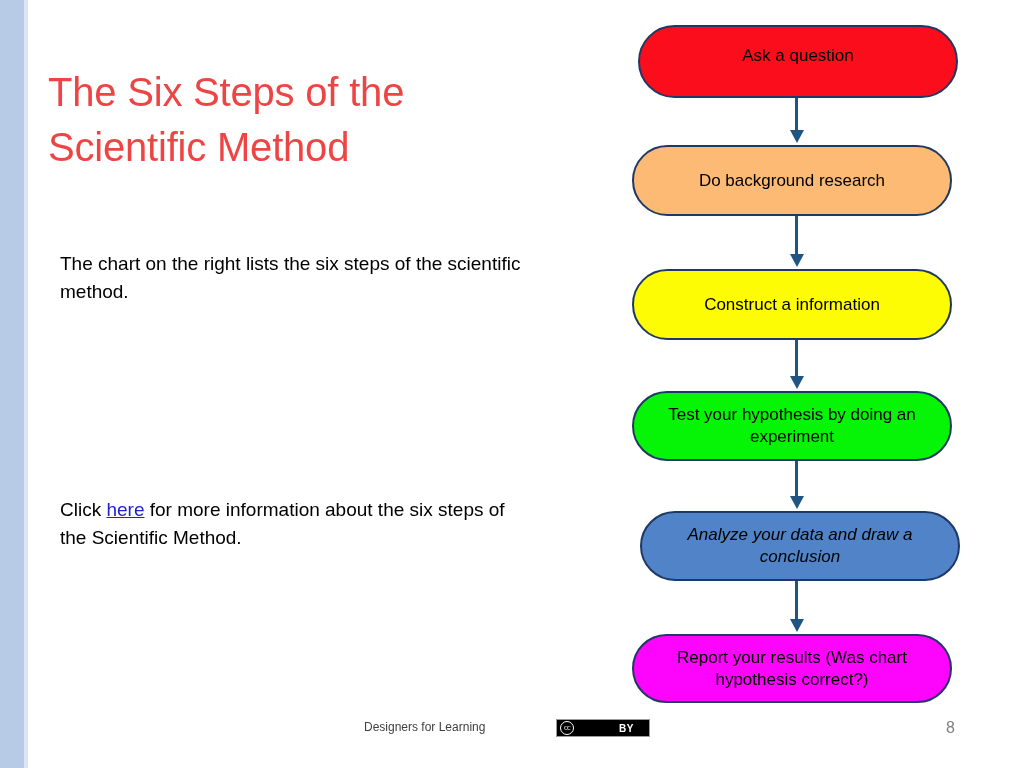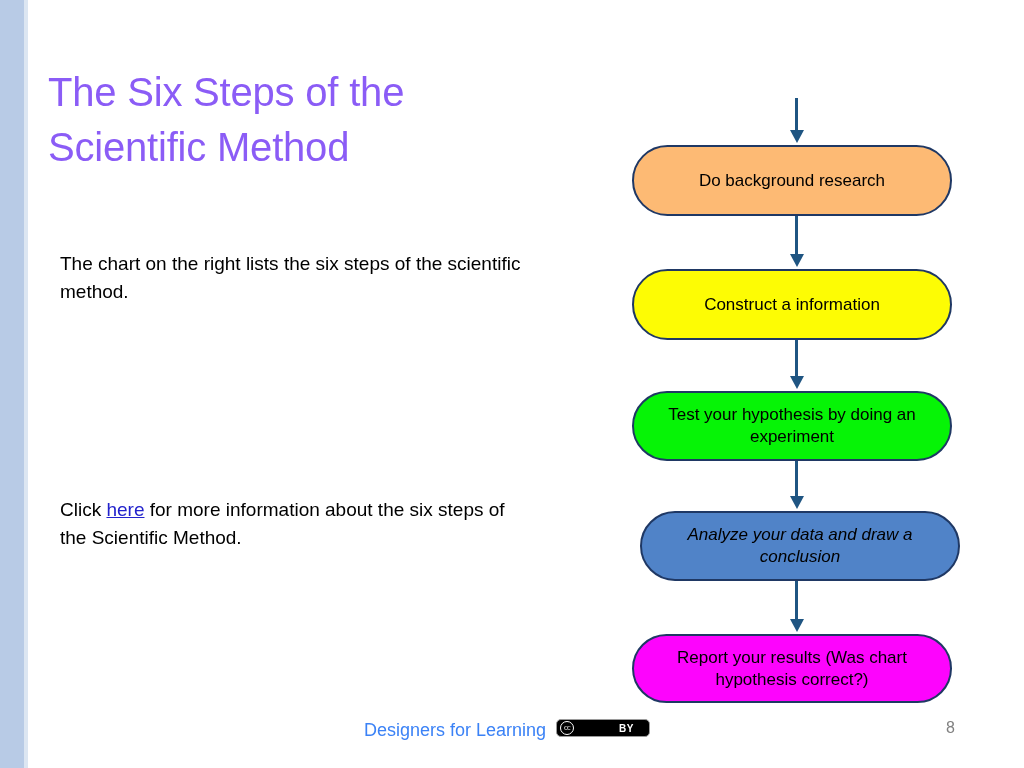--- a/index.html
+++ b/index.html
@@ -41,21 +41,21 @@
   }
 
   
   .title {
     position: absolute;
     left: 48px;
     top: 38px;
     width: 520px;
     font-size: 40px;
     line-height: 55px;
-    color: #8b5cf6;
+    color: #ef4444;
     font-weight: normal;
     letter-spacing: -0.2px;
   }
 
   
   .body-text {
     position: absolute;
     left: 60px;
     width: 470px;
     font-size: 19px;
@@ -158,33 +158,33 @@
 
   .arrow.a5 { top: 581px; height: 53px; }
   .arrow.a5 .shaft { height: 40px; }
   .arrow.a5 .head  { top: 38px; }
 
   
   .footer-label {
     position: absolute;
     left: 364px;
     top: 720px;
-    font-size: 18px;
-    color: #3b82f6;
+    font-size: 12px;
+    color: #404040;
   }
 
   .cc-badge {
     position: absolute;
     left: 556px;
     top: 719px;
     width: 94px;
     height: 18px;
     background: #000000;
     border: 1px solid #9a9a9a;
-    border-radius: 5px;
+    border-radius: 0;
     display: flex;
     align-items: center;
     box-sizing: border-box;
     padding-left: 3px;
   }
   .cc-badge .cc-circle {
     width: 14px;
     height: 14px;
     border-radius: 50%;
     border: 1.5px solid #ffffff;
@@ -222,20 +222,23 @@
   <div class="left-band-edge"></div>
 
   <h1 class="title">The Six Steps of the Scientific Method</h1>
 
   <p class="body-text p2"><span>Click </span><a class="link" href="#">here</a><span> for more information about the six steps of the Scientific Method.</span></p>
 
   <p class="body-text p1">The chart on the right lists the six steps of the scientific method.</p>
 
   <div class="flow">
 
+    <div class="node n1" style="background-color: rgb(252, 13, 27);">
+      <span class="node-label">Ask a question</span>
+    </div>
 
     <div class="arrow a1">
       <div class="shaft"></div>
       <div class="head"></div>
     </div>
 
     <div class="node n2" style="background-color: #fdba74;">
       <span class="node-label">Do background research</span>
     </div>
 

